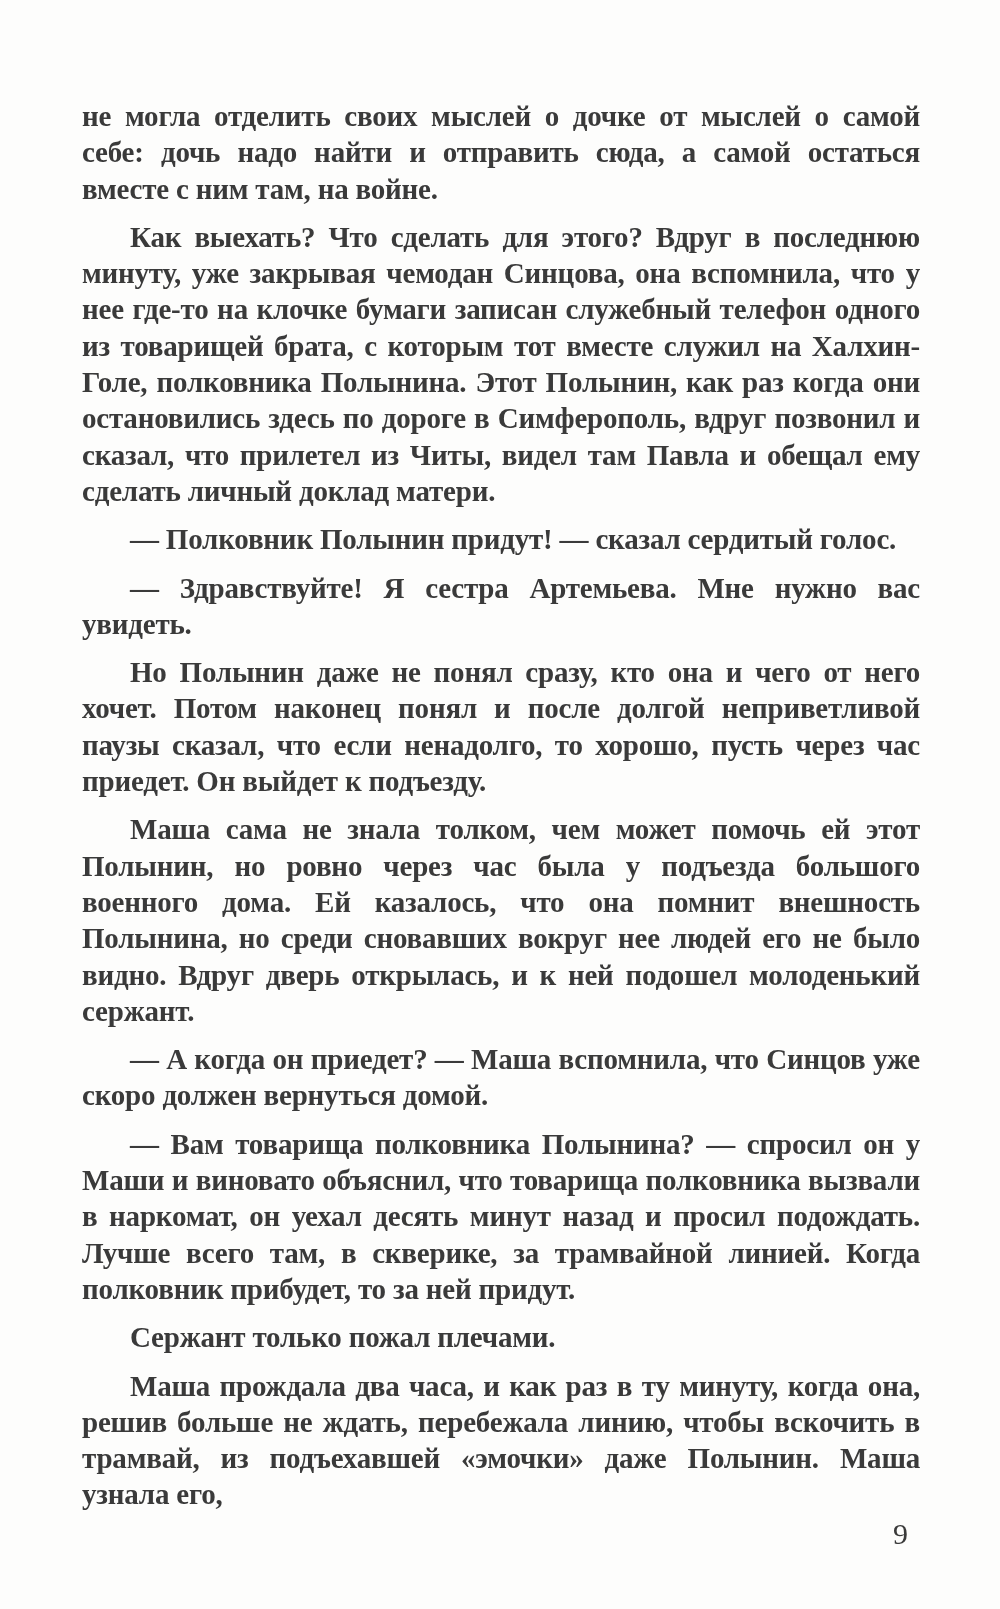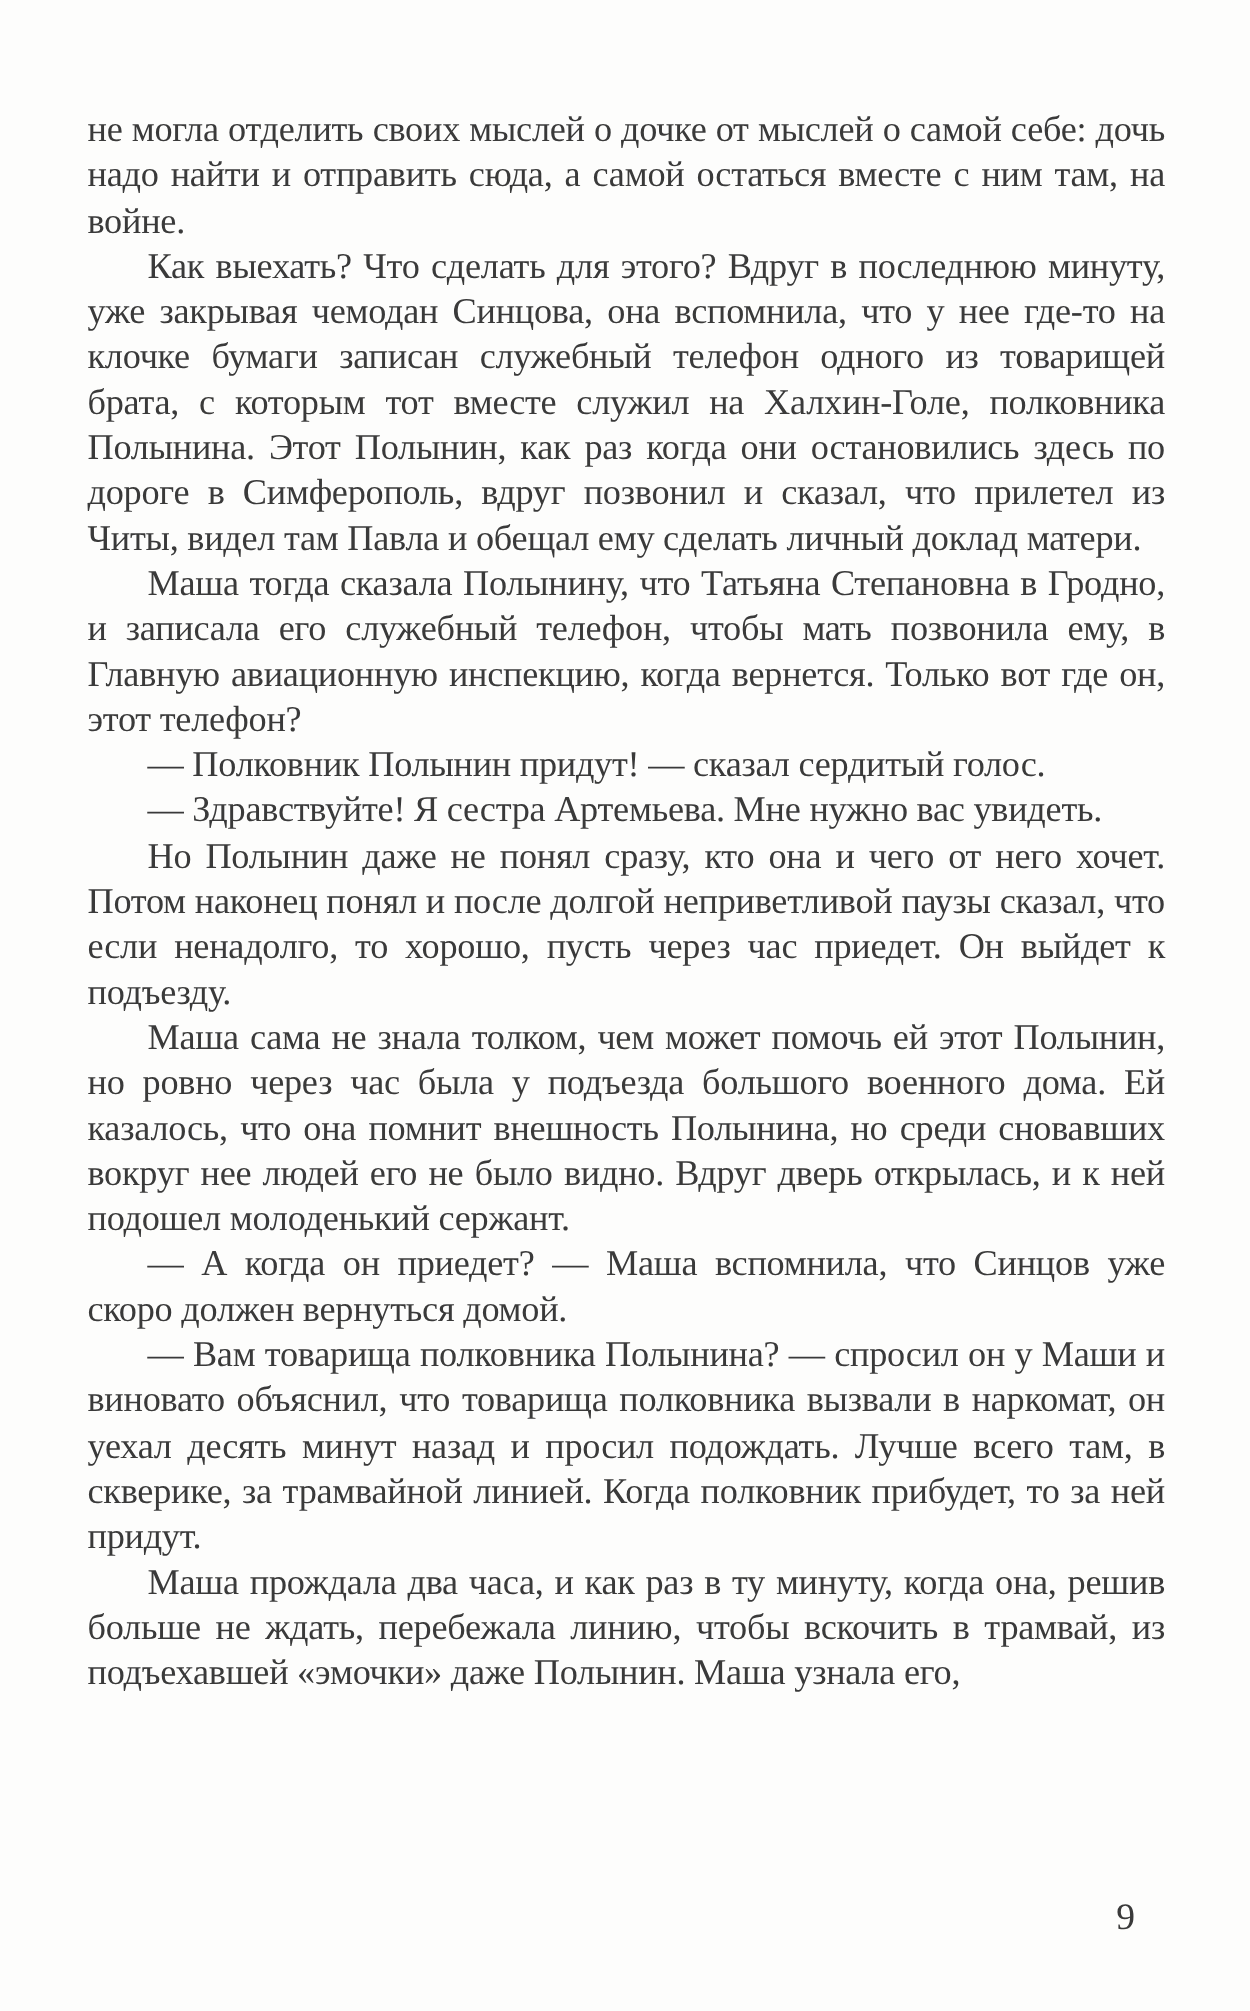--- a/index.html
+++ b/index.html
@@ -24,46 +24,47 @@
     position: absolute;
     left: 70px;
     top: 86px;
     width: 862px;
     text-align: justify;
     font-size: 29px;
     line-height: 36.3px;
     letter-spacing: -0.2px;
   }
   .para {
-    margin: 0;
+    margin: 12px;
     padding: 0;
     text-indent: 0;
+    font-weight: bold;
   }
   .para.indent {
     text-indent: 48px;
   }
   .page-number {
     position: absolute;
     right: 92px;
     top: 1516px;
     font-size: 30px;
     line-height: 36px;
     color: #3a3a3a;
   }
 </style>
 </head>
 <body>
 
 <div class="page">
   <div class="text-block" id="paragraphs">
       <p class="para">не могла отделить своих мыслей о дочке от мыслей о самой себе: дочь надо найти и отправить сюда, а самой остаться вместе с ним там, на войне.</p>
       <p class="para indent">Как выехать? Что сделать для этого? Вдруг в последнюю минуту, уже закрывая чемодан Синцова, она вспомнила, что у нее где-то на клочке бумаги записан служебный телефон одного из товарищей брата, с которым тот вместе служил на Халхин-Голе, полковника Полынина. Этот Полынин, как раз когда они остановились здесь по дороге в Симферополь, вдруг позвонил и сказал, что прилетел из Читы, видел там Павла и обещал ему сделать личный доклад матери.</p>
-      <p class="para indent">Маша тогда сказала Полынину, что Татьяна Степановна в Гродно, и записала его служебный телефон, чтобы мать позвонила ему, в Главную авиационную инспекцию, когда вернется. Только вот где он, этот телефон?</p>
       <p class="para indent">— Полковник Полынин придут! — сказал сердитый голос.</p>
       <p class="para indent">— Здравствуйте! Я сестра Артемьева. Мне нужно вас увидеть.</p>
       <p class="para indent">Но Полынин даже не понял сразу, кто она и чего от него хочет. Потом наконец понял и после долгой неприветливой паузы сказал, что если ненадолго, то хорошо, пусть через час приедет. Он выйдет к подъезду.</p>
       <p class="para indent">Маша сама не знала толком, чем может помочь ей этот Полынин, но ровно через час была у подъезда большого военного дома. Ей казалось, что она помнит внешность Полынина, но среди сновавших вокруг нее людей его не было видно. Вдруг дверь открылась, и к ней подошел молоденький сержант.</p>
       <p class="para indent">— А когда он приедет? — Маша вспомнила, что Синцов уже скоро должен вернуться домой.</p>
       <p class="para indent">— Вам товарища полковника Полынина? — спросил он у Маши и виновато объяснил, что товарища полковника вызвали в наркомат, он уехал десять минут назад и просил подождать. Лучше всего там, в скверике, за трамвайной линией. Когда полковник прибудет, то за ней придут.</p>
+      <p class="para indent">Сержант только пожал плечами.</p>
       <p class="para indent">Маша прождала два часа, и как раз в ту минуту, когда она, решив больше не ждать, перебежала линию, чтобы вскочить в трамвай, из подъехавшей «эмочки» даже Полынин. Маша узнала его,</p>
     </div>
   <div class="page-number">9</div>
 </div>
 
 </body></html>

